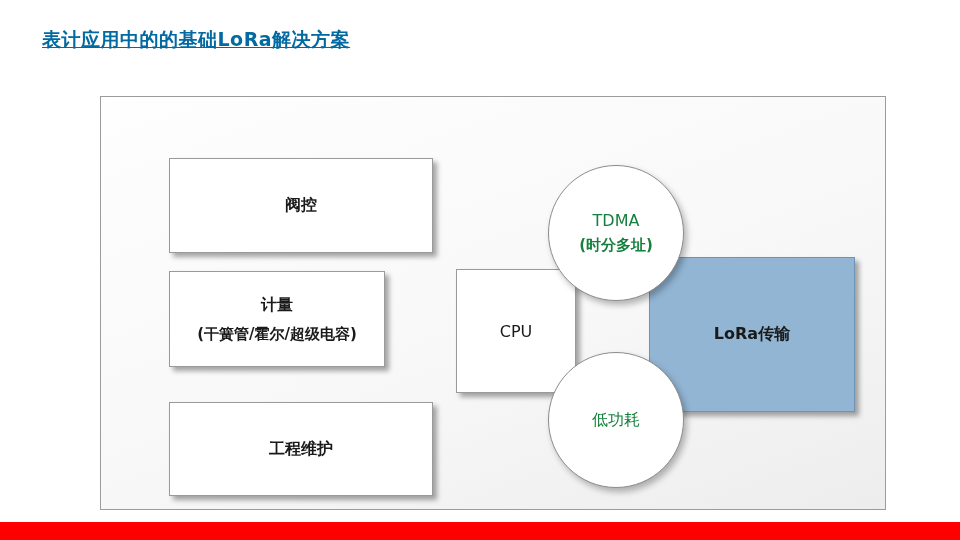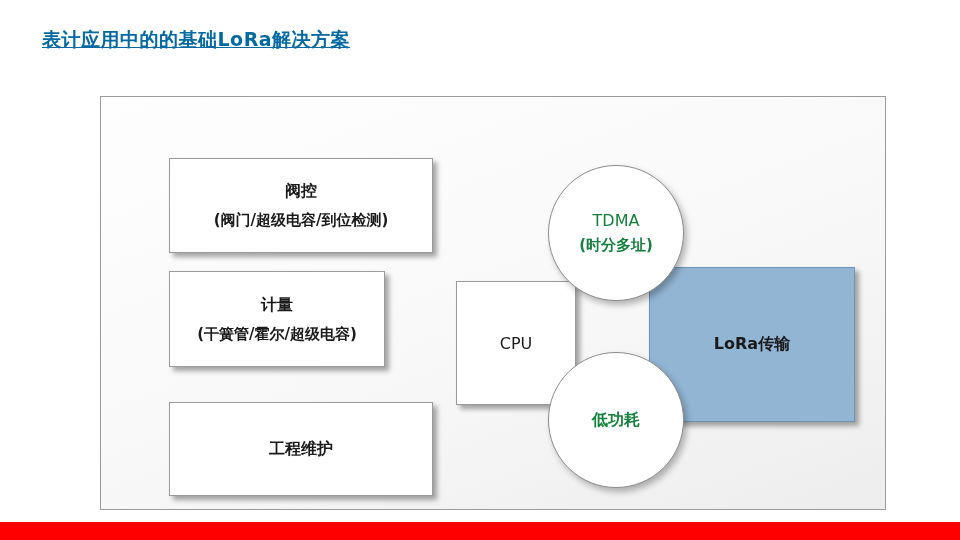--- a/index.html
+++ b/index.html
@@ -59,23 +59,23 @@
     font-size: 15px;
     font-weight: bold;
   }
   .box .latin {
     font-weight: 400;
     font-size: 16px;
   }
   .box-valve       { left: 68px;  top: 41px;  width: 264px; height: 95px; margin-top: 20px; }
   .box-metering    { left: 68px;  top: 174px; width: 216px; height: 96px; }
   .box-maintenance { left: 68px;  top: 305px; width: 264px; height: 94px; text-align: center; }
-  .box-cpu         { left: 355px; top: 184px; width: 120px; height: 124px; }
+  .box-cpu         { left: 355px; top: 172px; width: 120px; height: 124px; }
   .box-lora {
-    left: 548px; top: 170px; width: 206px; height: 155px;
+    left: 548px; top: 160px; width: 206px; height: 155px;
     background: #92b5d4;
     border: 1px solid #6d94b5;
   }
   .circle {
     position: absolute;
     width: 136px;
     height: 136px;
     border-radius: 50%;
     background: #ffffff;
     border: 1px solid #8d8d8d;
@@ -83,21 +83,21 @@
     box-sizing: border-box;
     display: flex;
     flex-direction: column;
     align-items: center;
     justify-content: center;
     gap: 6px;
     text-align: center;
     z-index: 3;
     color: #15803d;
   }
-  .circle .l1 { font-size: 16px; font-weight: bold; }
+  .circle .l1 { font-size: 16px; font-weight: normal; }
   .circle .l2 { font-size: 15px; font-weight: bold; }
   .circle .latin { font-weight: 400; }
   .circle-tdma { left: 447px; top: 68px; }
   .circle-lowpower { left: 447px; top: 255px; }
   .red-bar {
     position: absolute;
     left: 0;
     right: 0;
     bottom: 0;
     height: 18px;
@@ -108,21 +108,20 @@
 <body>
 
 <div class="slide">
 
   <h1 class="title">表计应用中的的基础LoRa解决方案</h1>
 
   <div class="canvas">
 
     <div class="box box-valve">
       <div class="l1">阀控</div>
-      <div class="l2">(阀门/超级电容/到位检测)</div>
     </div>
 
     <div class="box box-metering">
       <div class="l1">计量</div>
       <div class="l2">(干簧管/霍尔/超级电容)</div>
     </div>
 
     <div class="box box-maintenance">
       <div class="l1">工程维护</div>
     </div>

